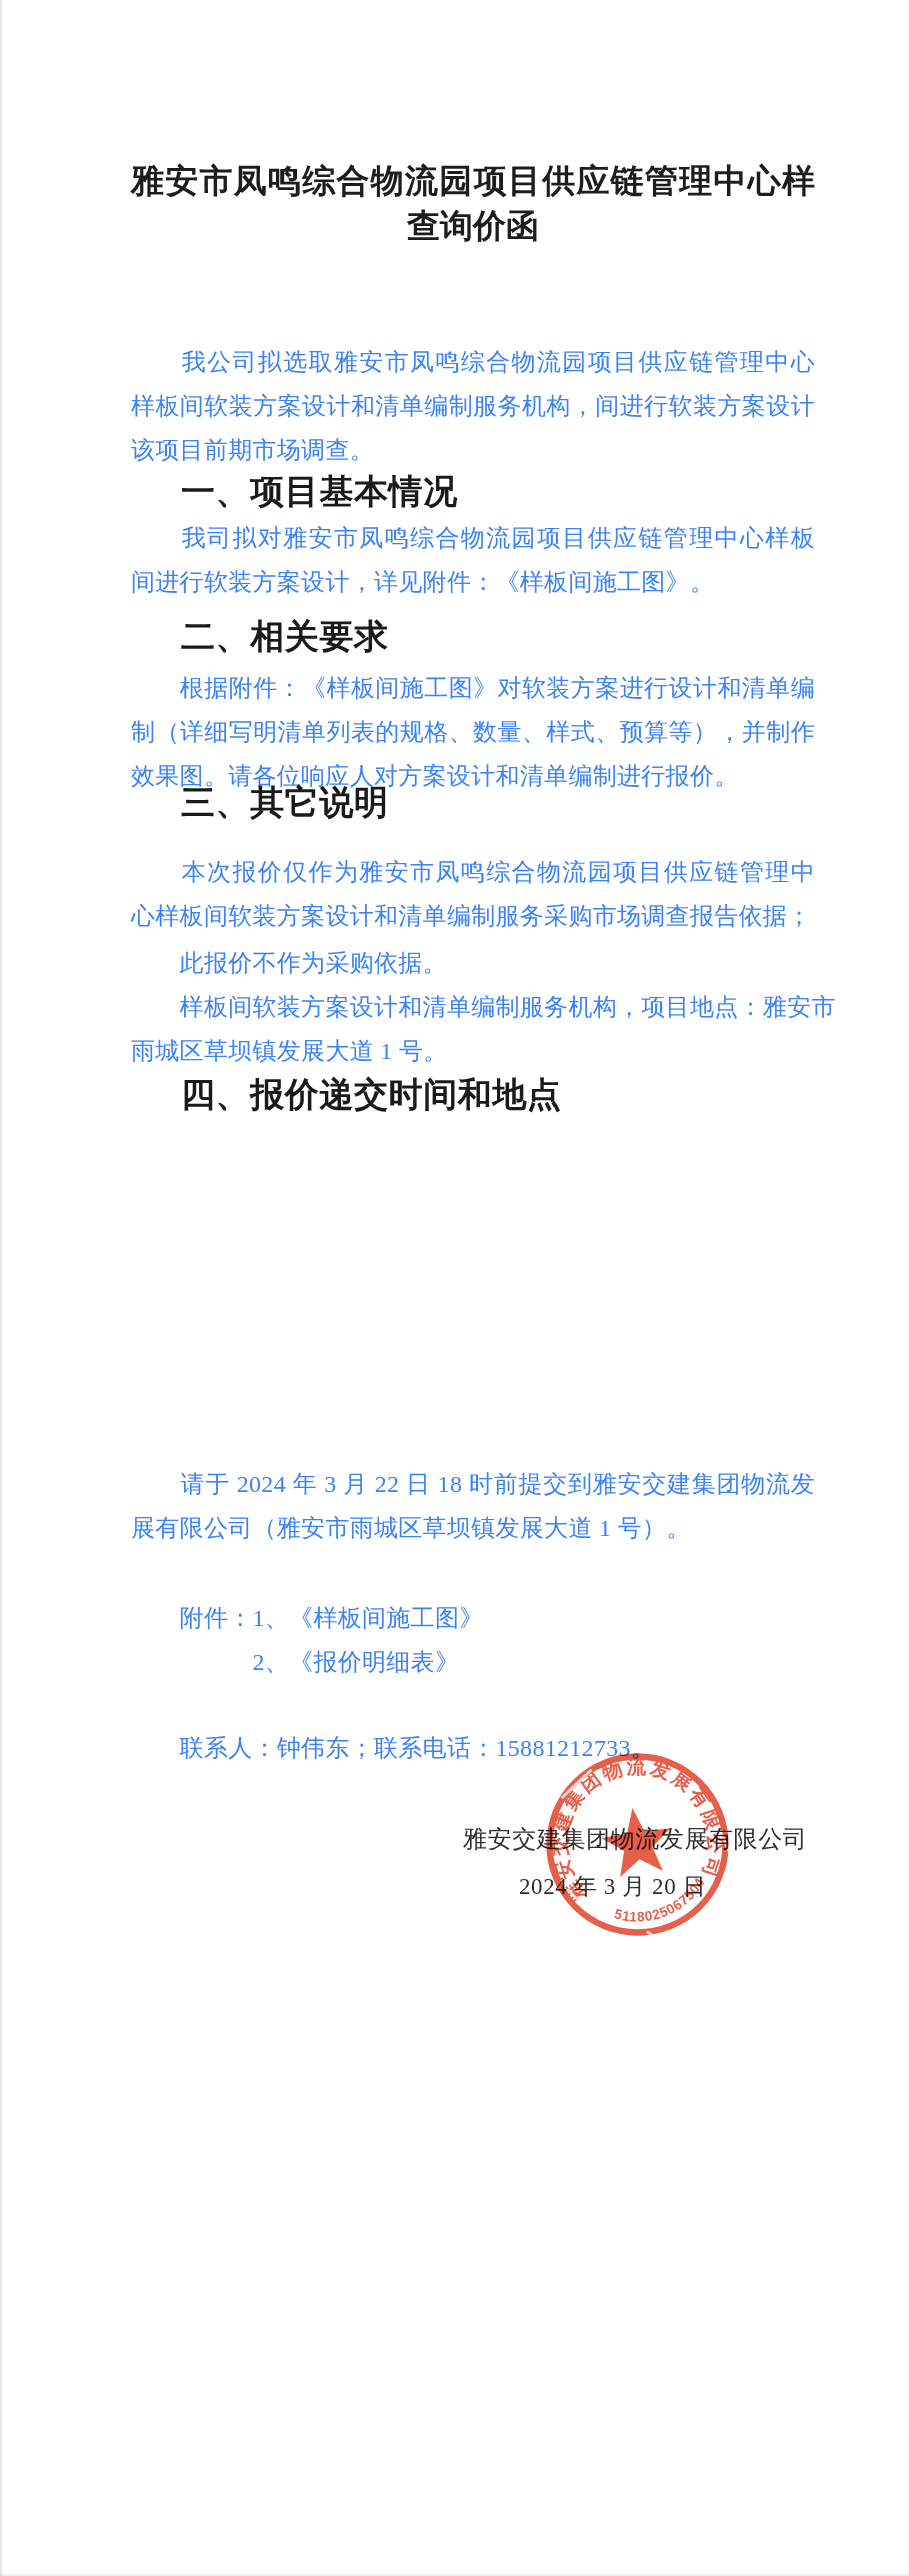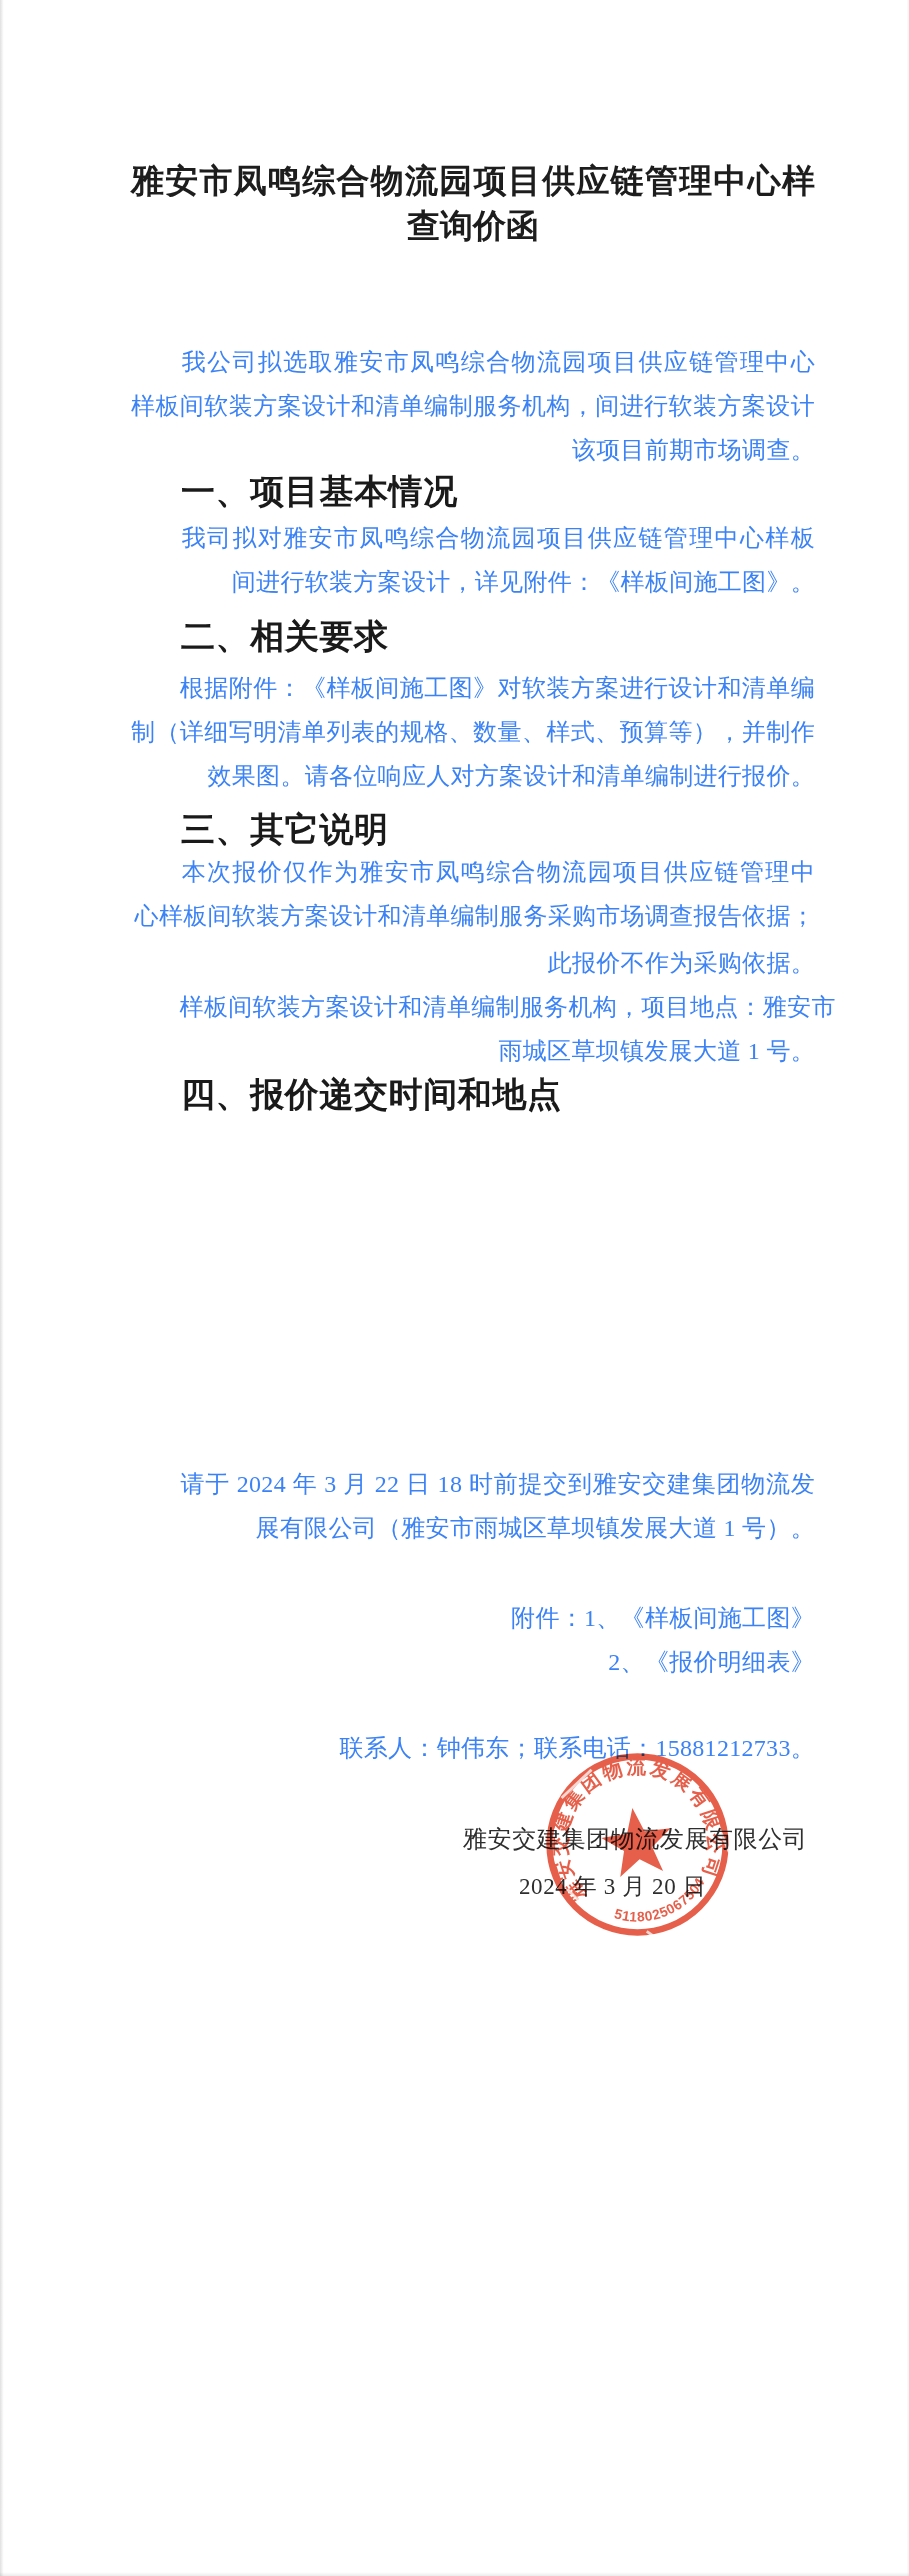--- a/index.html
+++ b/index.html
@@ -27,21 +27,21 @@
   }
   .block {
     position: absolute;
     left: 131px;
     width: 684px;
     font-size: 24px;
     line-height: 44px;
     color: #3b82f6;
     letter-spacing: 0.3px;
   }
-  .line { white-space: nowrap; text-align: right; }
+  .line { white-space: nowrap; text-align: left; }
   .line.fill { text-align: justify; text-align-last: justify; text-justify: inter-character; }
   .title {
     font-size: 33px;
     line-height: 45px;
     font-weight: bold;
     color: #1d1d1d;
     letter-spacing: 0;
   }
   .title .line:last-child { text-align: left; text-align-last: center; }
   .heading {
@@ -100,21 +100,21 @@
     <div class="line">间进行软装方案设计，详见附件：《样板间施工图》。</div>
   </div>
 
 <div class="block heading" style="left:181px; top:614px">二、相关要求</div>
 <div class="block" style="top:666px">
     <div class="line fill">　　根据附件：《样板间施工图》对软装方案进行设计和清单编</div>
     <div class="line fill">制（详细写明清单列表的规格、数量、样式、预算等），并制作</div>
     <div class="line">效果图。请各位响应人对方案设计和清单编制进行报价。</div>
   </div>
 
-<div class="block heading" style="left:181px; top:807px">三、其它说明</div>
+<div class="block heading" style="left:181px; top:780px">三、其它说明</div>
 <div class="block" style="top:850px">
     <div class="line fill">　　本次报价仅作为雅安市凤鸣综合物流园项目供应链管理中</div>
     <div class="line">心样板间软装方案设计和清单编制服务采购市场调查报告依据；</div>
   </div>
 <div class="block" style="top:941px">
     <div class="line">　　此报价不作为采购依据。</div>
   </div>
 <div class="block" style="top:985px">
     <div class="line fill">　　样板间软装方案设计和清单编制服务机构，项目地点：雅安市</div>
     <div class="line">雨城区草坝镇发展大道 1 号。</div>

